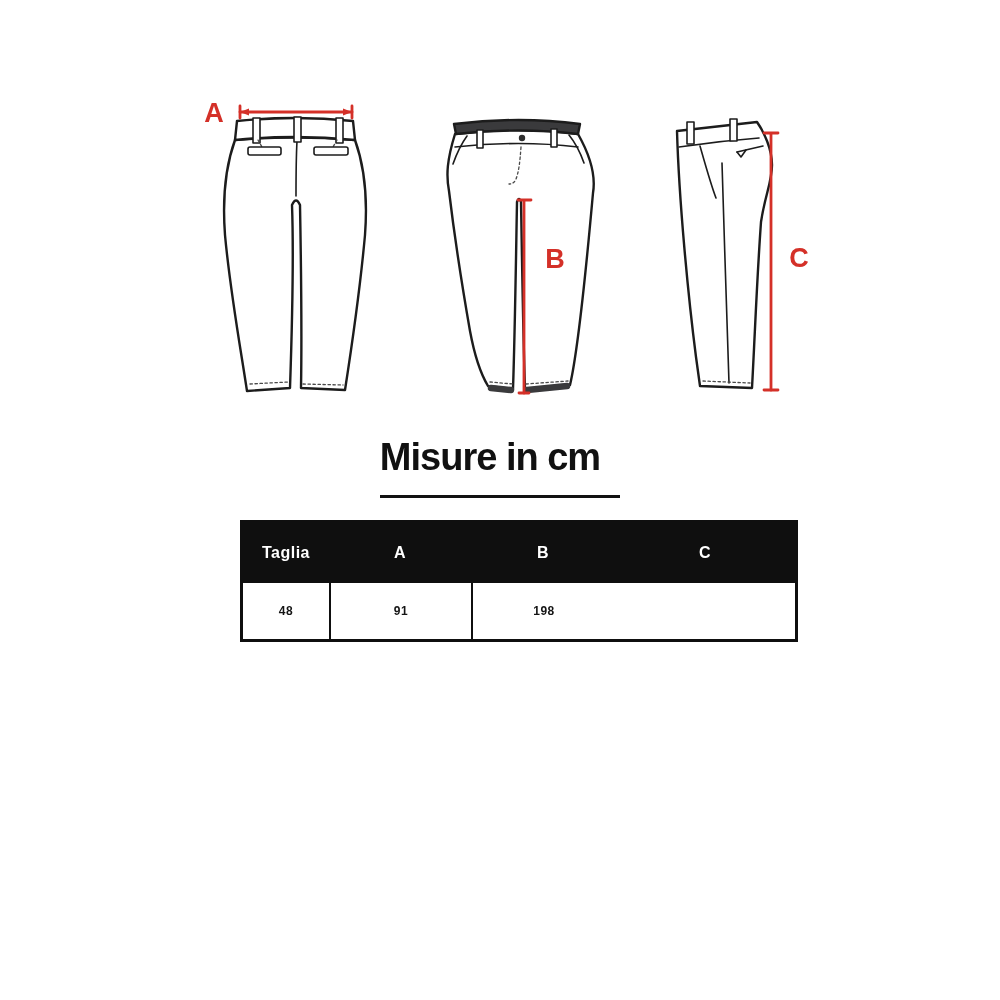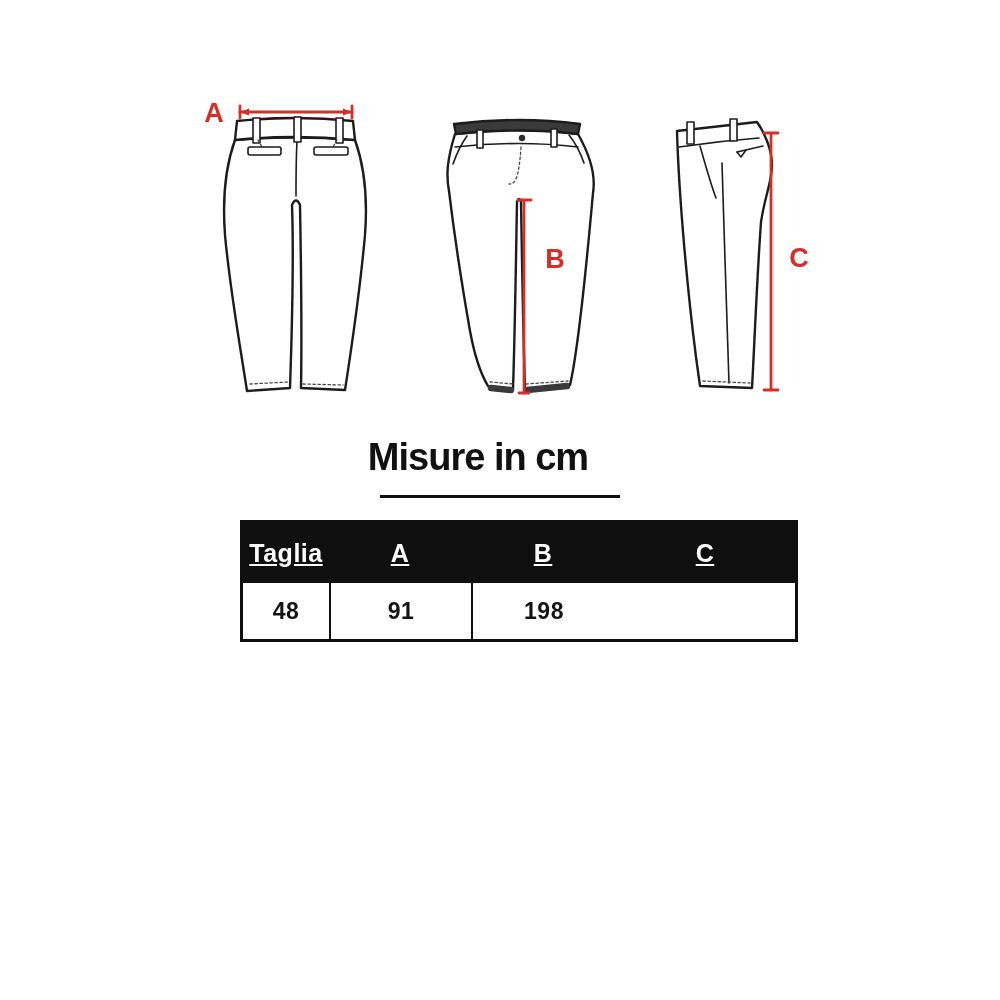--- a/index.html
+++ b/index.html
@@ -13,39 +13,39 @@
   svg .fill-white{fill:#ffffff;}
   svg .fill-dark{fill:#3a3a3c;}
   svg .stitch{stroke:#4a4a4a;fill:none;stroke-width:1.3;stroke-dasharray:2.4 2.6;stroke-linecap:round;}
   svg .red{stroke:#d43028;fill:none;stroke-width:2.8;stroke-linecap:round;}
   svg .red-fill{fill:#d43028;stroke:none;}
   svg .measure-label{
     font-family:"Liberation Sans",sans-serif;font-weight:bold;font-size:27px;
     fill:#d43028;text-anchor:middle;
   }
   #title{
-    position:absolute;left:278px;top:436px;width:400px;text-align:center;
+    position:absolute;left:290px;top:436px;width:400px;text-align:center;
     font-size:38px;font-weight:bold;letter-spacing:-1px;color:#111111;
   }
   #title-underline{
     position:absolute;left:380px;top:495px;width:240px;height:3px;background:#111111;
   }
   #size-table{
     position:absolute;left:240px;top:520px;width:558px;
     border:3px solid #0f0f0f;box-sizing:border-box;
   }
   .tr{display:grid;grid-template-columns:86px 142px 144px 180px;}
   .tr.head{background:#0f0f0f;color:#ffffff;height:60px;}
   .tr.body{background:#ffffff;color:#141414;height:56px;}
   .tc{
     display:flex;align-items:center;justify-content:center;
     font-weight:bold;letter-spacing:0.5px;
   }
-  .tr.head .tc{font-size:25px;text-decoration:underline;}
-  .tr.body .tc{font-size:23px;border-left:2px solid #0f0f0f;text-align:right;}
+  .tr.head .tc{font-size:16px;}
+  .tr.body .tc{font-size:12px;border-left:2px solid #0f0f0f;text-align:right;}
   .tr.body .tc:first-child{border-left:none;}
 </style>
 </head>
 <body>
 
 <div id="canvas">
 
   <svg class="fig" style="left:200px;top:95px;" width="170" height="310" viewBox="0 0 170 310">
 
     <path class="ink fill-white" d="M35,45

